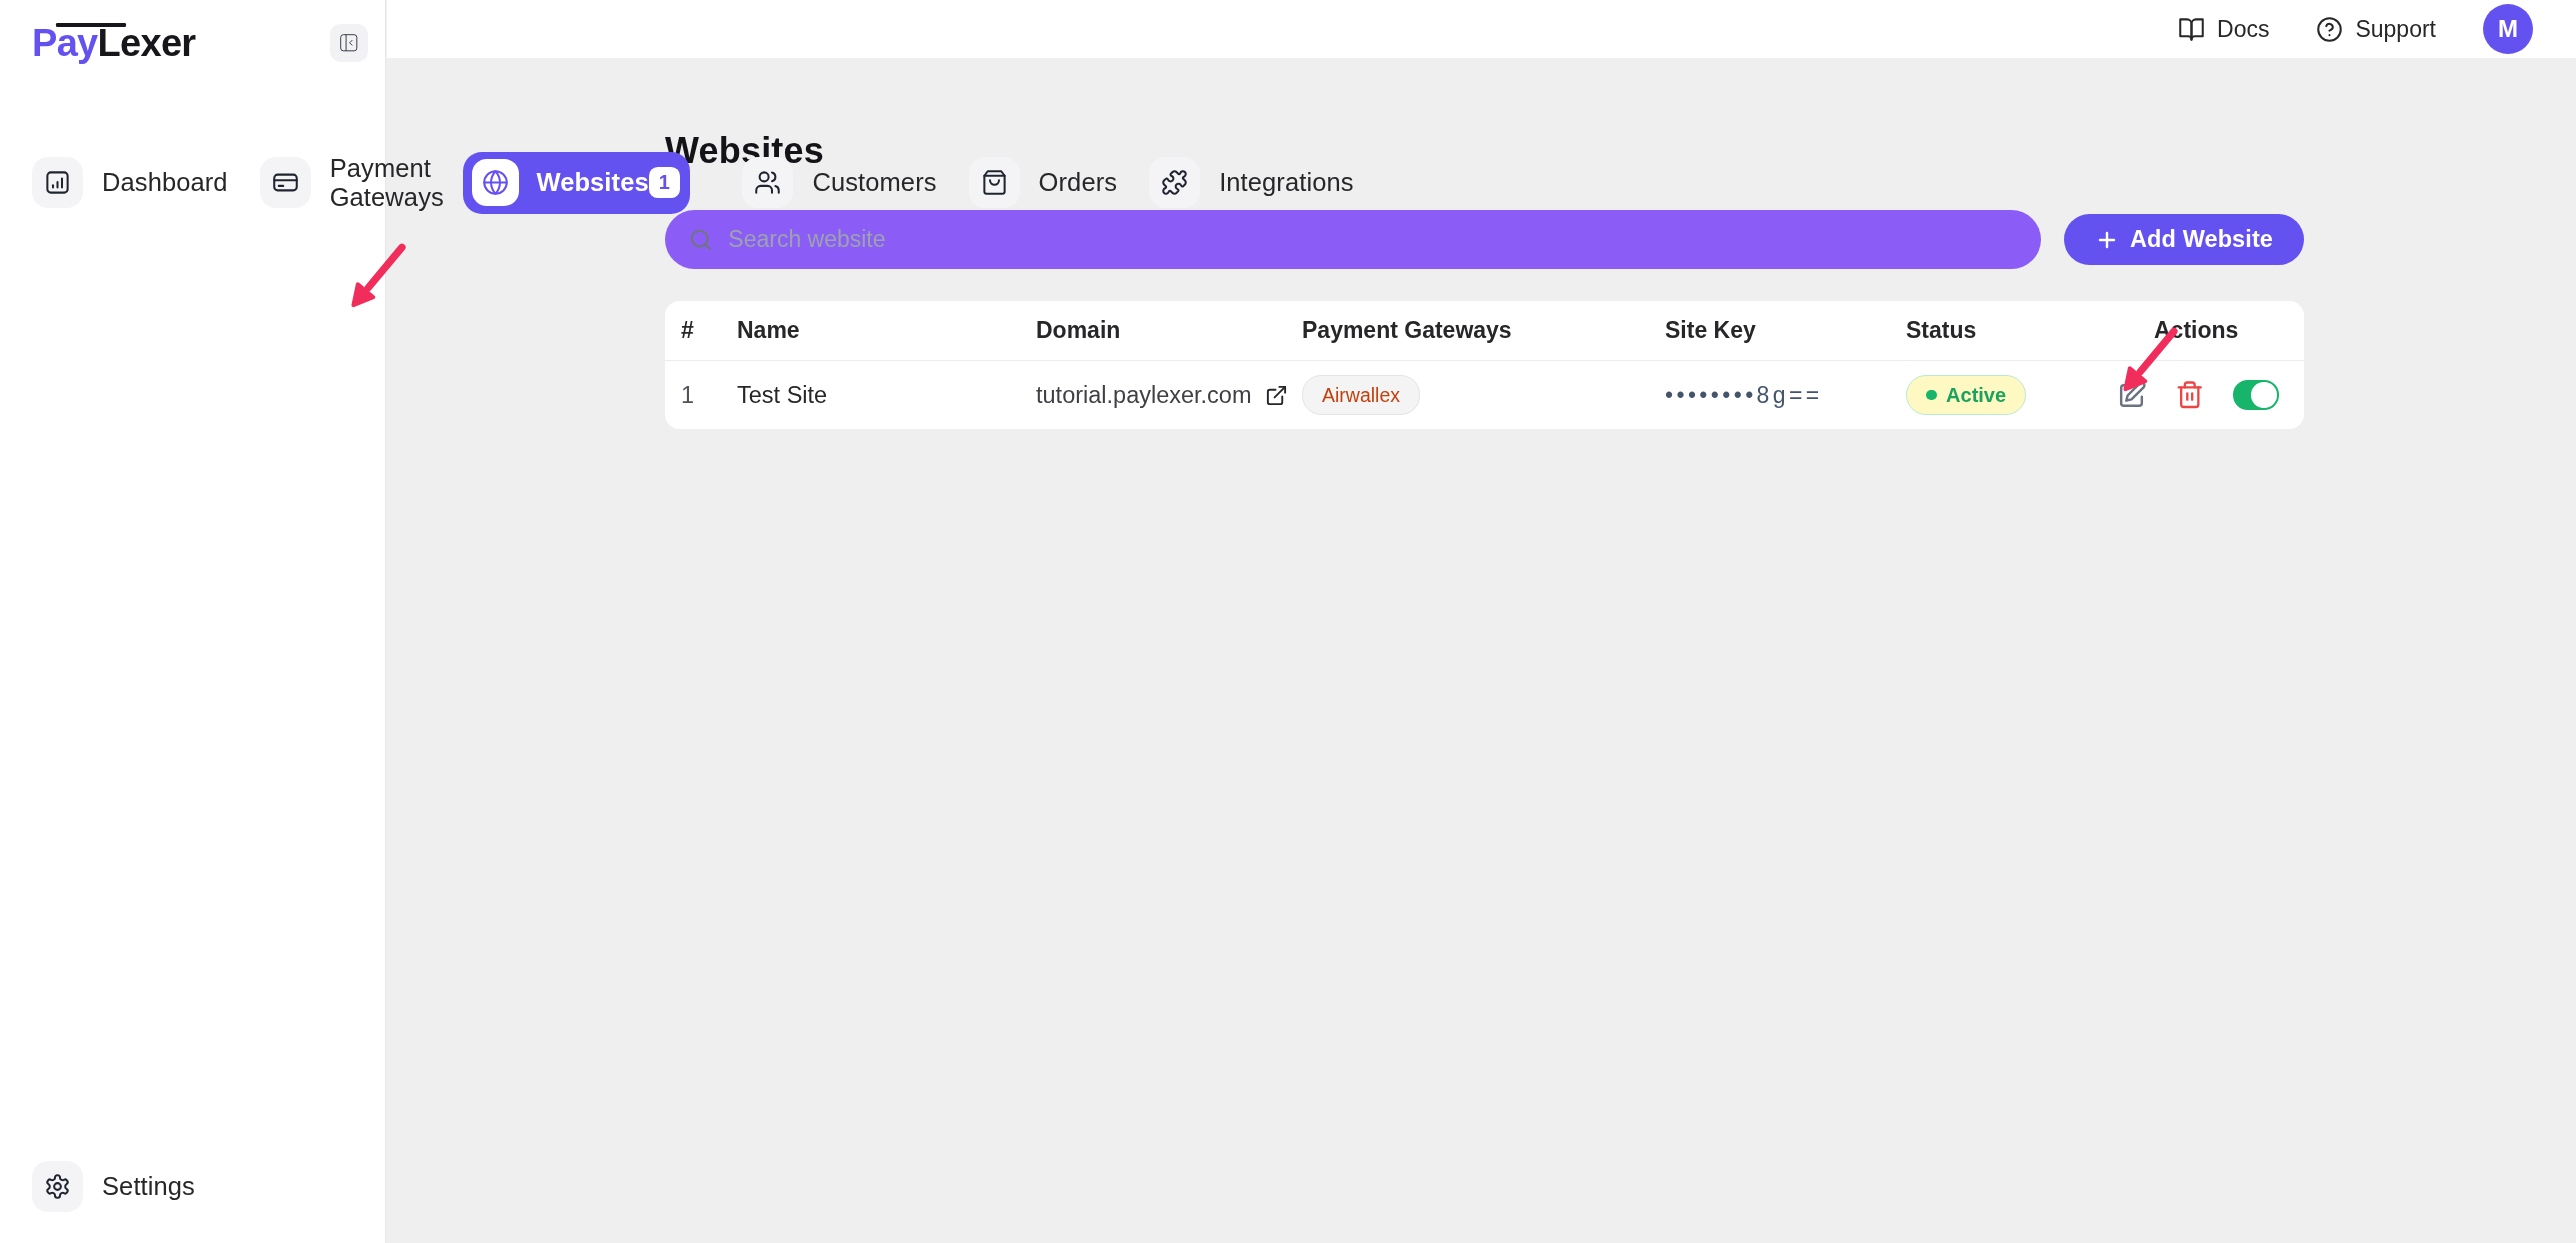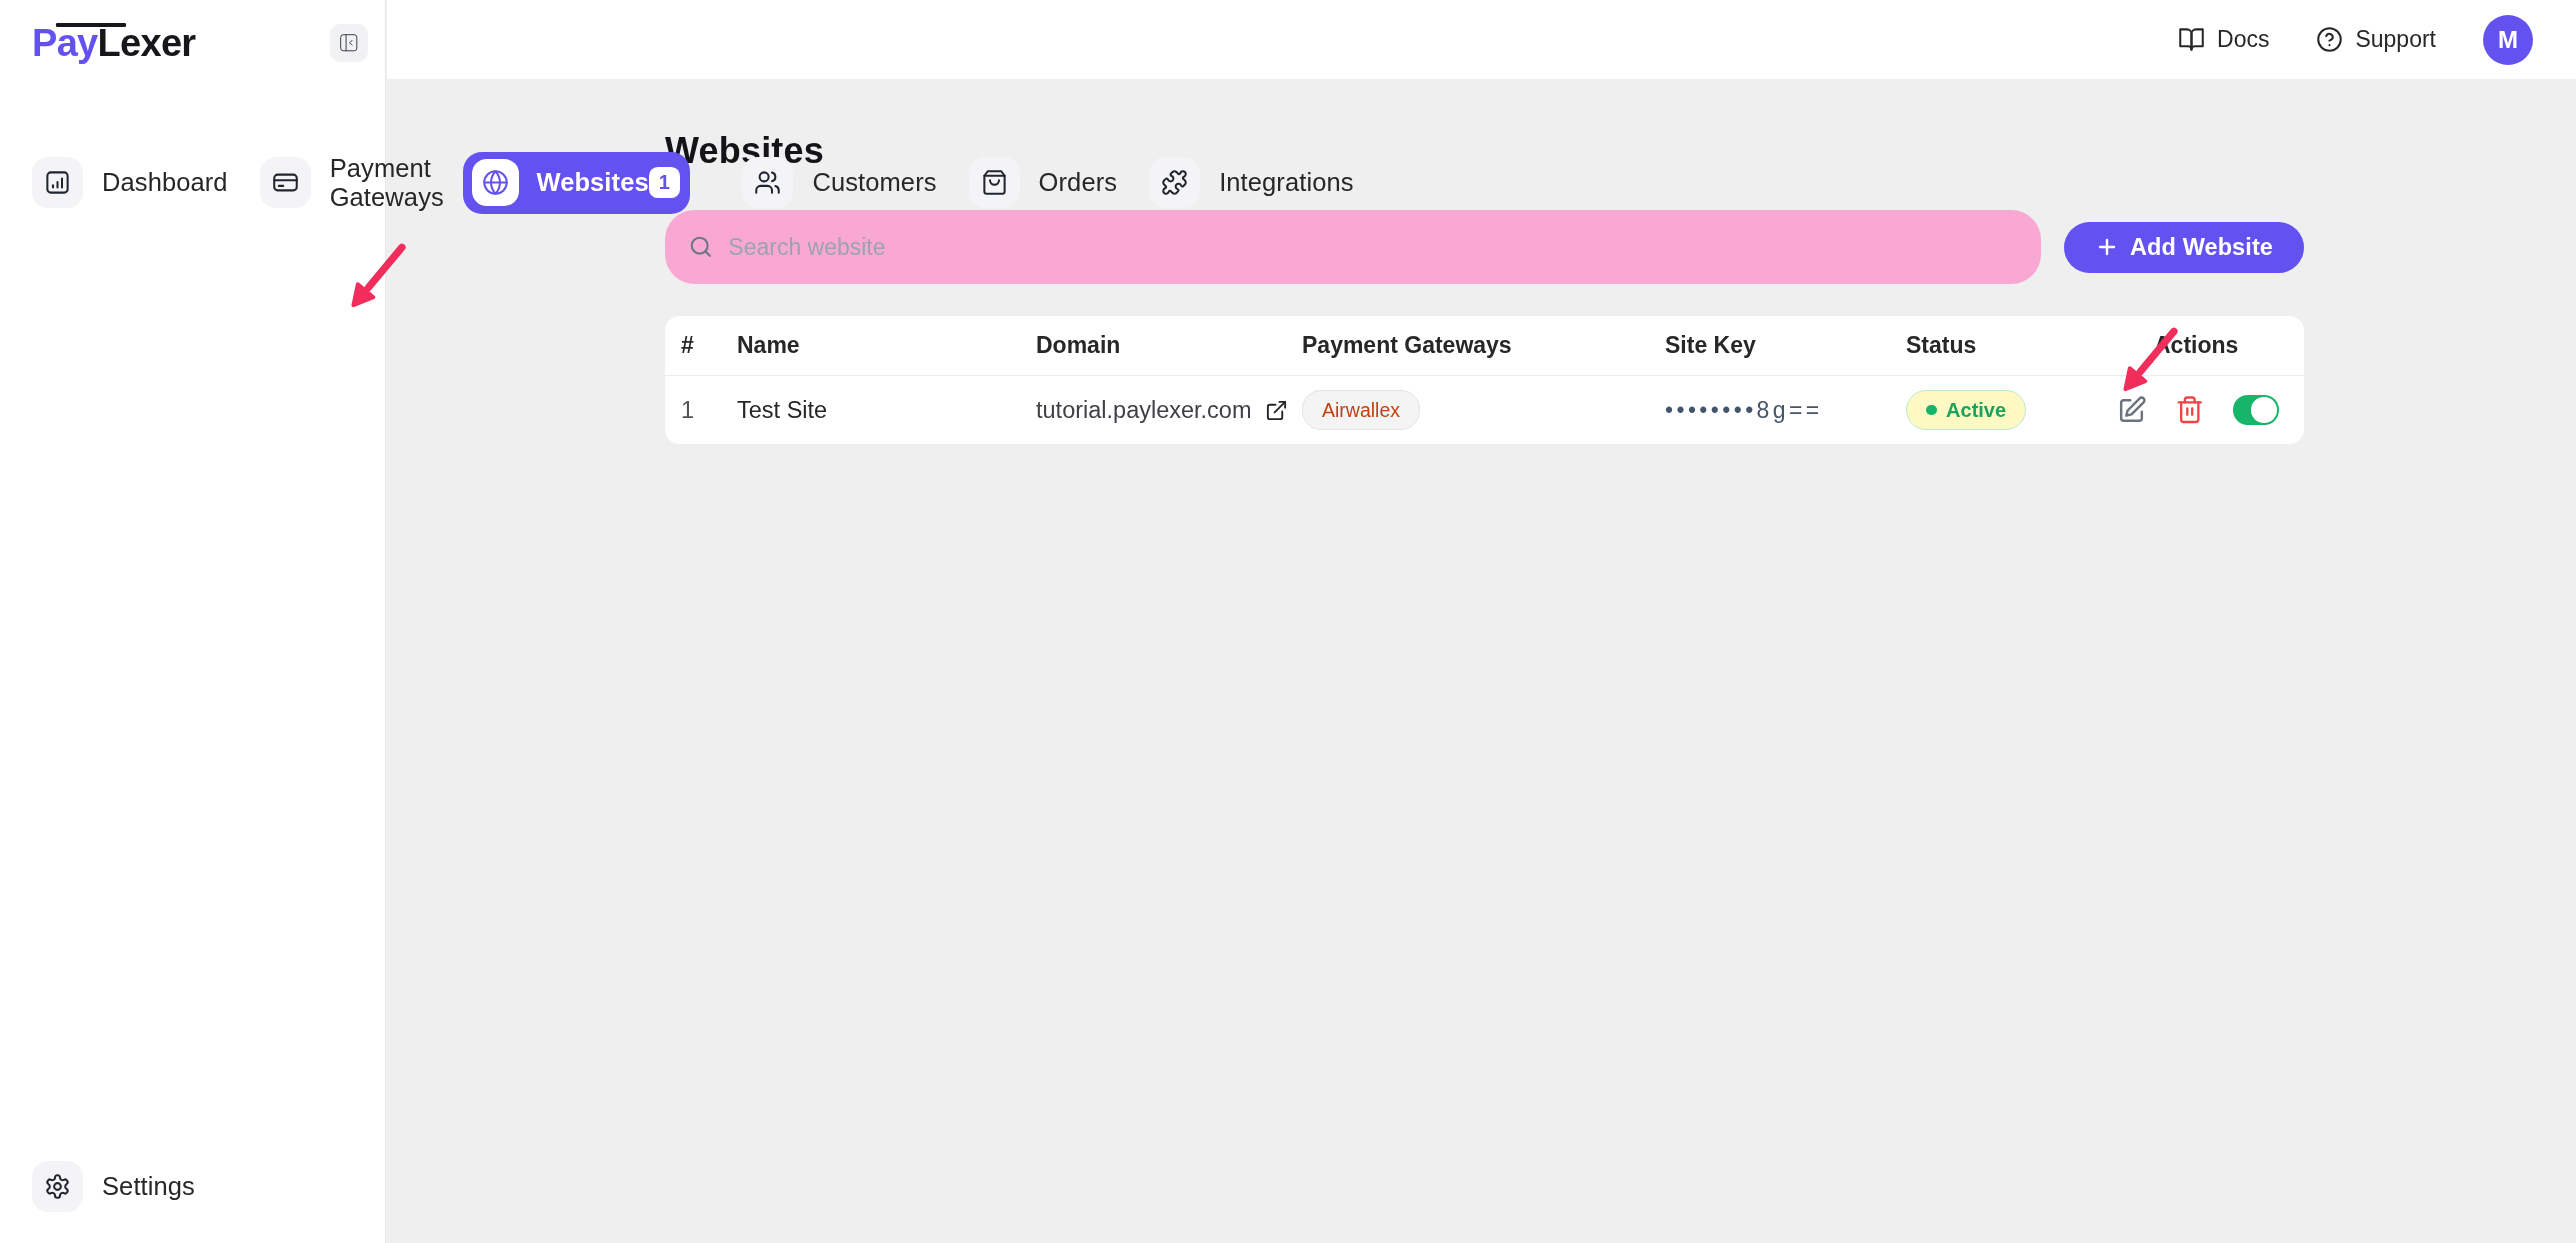--- a/index.html
+++ b/index.html
@@ -56,37 +56,37 @@
   .nav-item.active .nav-label { margin-left:17.4px; font-weight:600; }
   .nav-badge {
     margin-left:auto; margin-right:10.7px; min-width:31px; height:31px;
     background:#FFFFFF; border-radius:8.7px; display:flex; align-items:center; justify-content:center;
     color:#6452F0; font-size:20px; font-weight:700;
   }
   .sidebar-footer { margin-top:auto; padding-bottom:19.5px; }
 
   
   .topbar {
-    position:absolute; left:387px; top:0; right:0; height:79px; background:#FFFFFF;
+    position:absolute; left:387px; top:0; right:0; height:58px; background:#FFFFFF;
     display:flex; align-items:center; justify-content:flex-end; gap:47px; padding-right:43px; z-index:1;
   }
   .topbar-link { display:flex; align-items:center; gap:12px; cursor:pointer; }
   .topbar-link svg { width:27px; height:27px; stroke:#27272A; fill:none; stroke-width:1.8; stroke-linecap:round; stroke-linejoin:round; }
   .topbar-link span { font-size:23px; font-weight:500; color:#27272A; }
   .avatar {
     width:50px; height:50px; border-radius:50%; background:#6452F0; color:#fff;
     display:flex; align-items:center; justify-content:center; font-size:24px; font-weight:700; cursor:pointer;
   }
 
   
   .content { position:absolute; left:387px; top:79px; right:0; bottom:0; background:#EFEFF0; padding:51px 272px 0 278px; }
   .page-title { font-size:36px; font-weight:800; color:#141418; letter-spacing:0.2px; }
   .toolbar { margin-top:38px; display:flex; align-items:center; gap:23px; }
   .search {
-    flex:1; height:74px; background:#f9a8d4; border-radius:29.5px;
+    flex:1; height:59px; background:#8b5cf6; border-radius:29.5px;
     display:flex; align-items:center; padding:0 23px; gap:14.8px;
   }
   .search svg { width:25.5px; height:25.5px; stroke:#70757E; fill:none; stroke-width:2; stroke-linecap:round; }
   .search input {
     flex:1; border:none; outline:none; background:transparent;
     font-family:"Liberation Sans", sans-serif; font-size:23px; color:#27272A;
   }
   .search input::placeholder { color:#9CA3AF; }
   .add-btn {
     height:51px; padding:0 31px; border:none; border-radius:29.5px; background:#6452F0;

